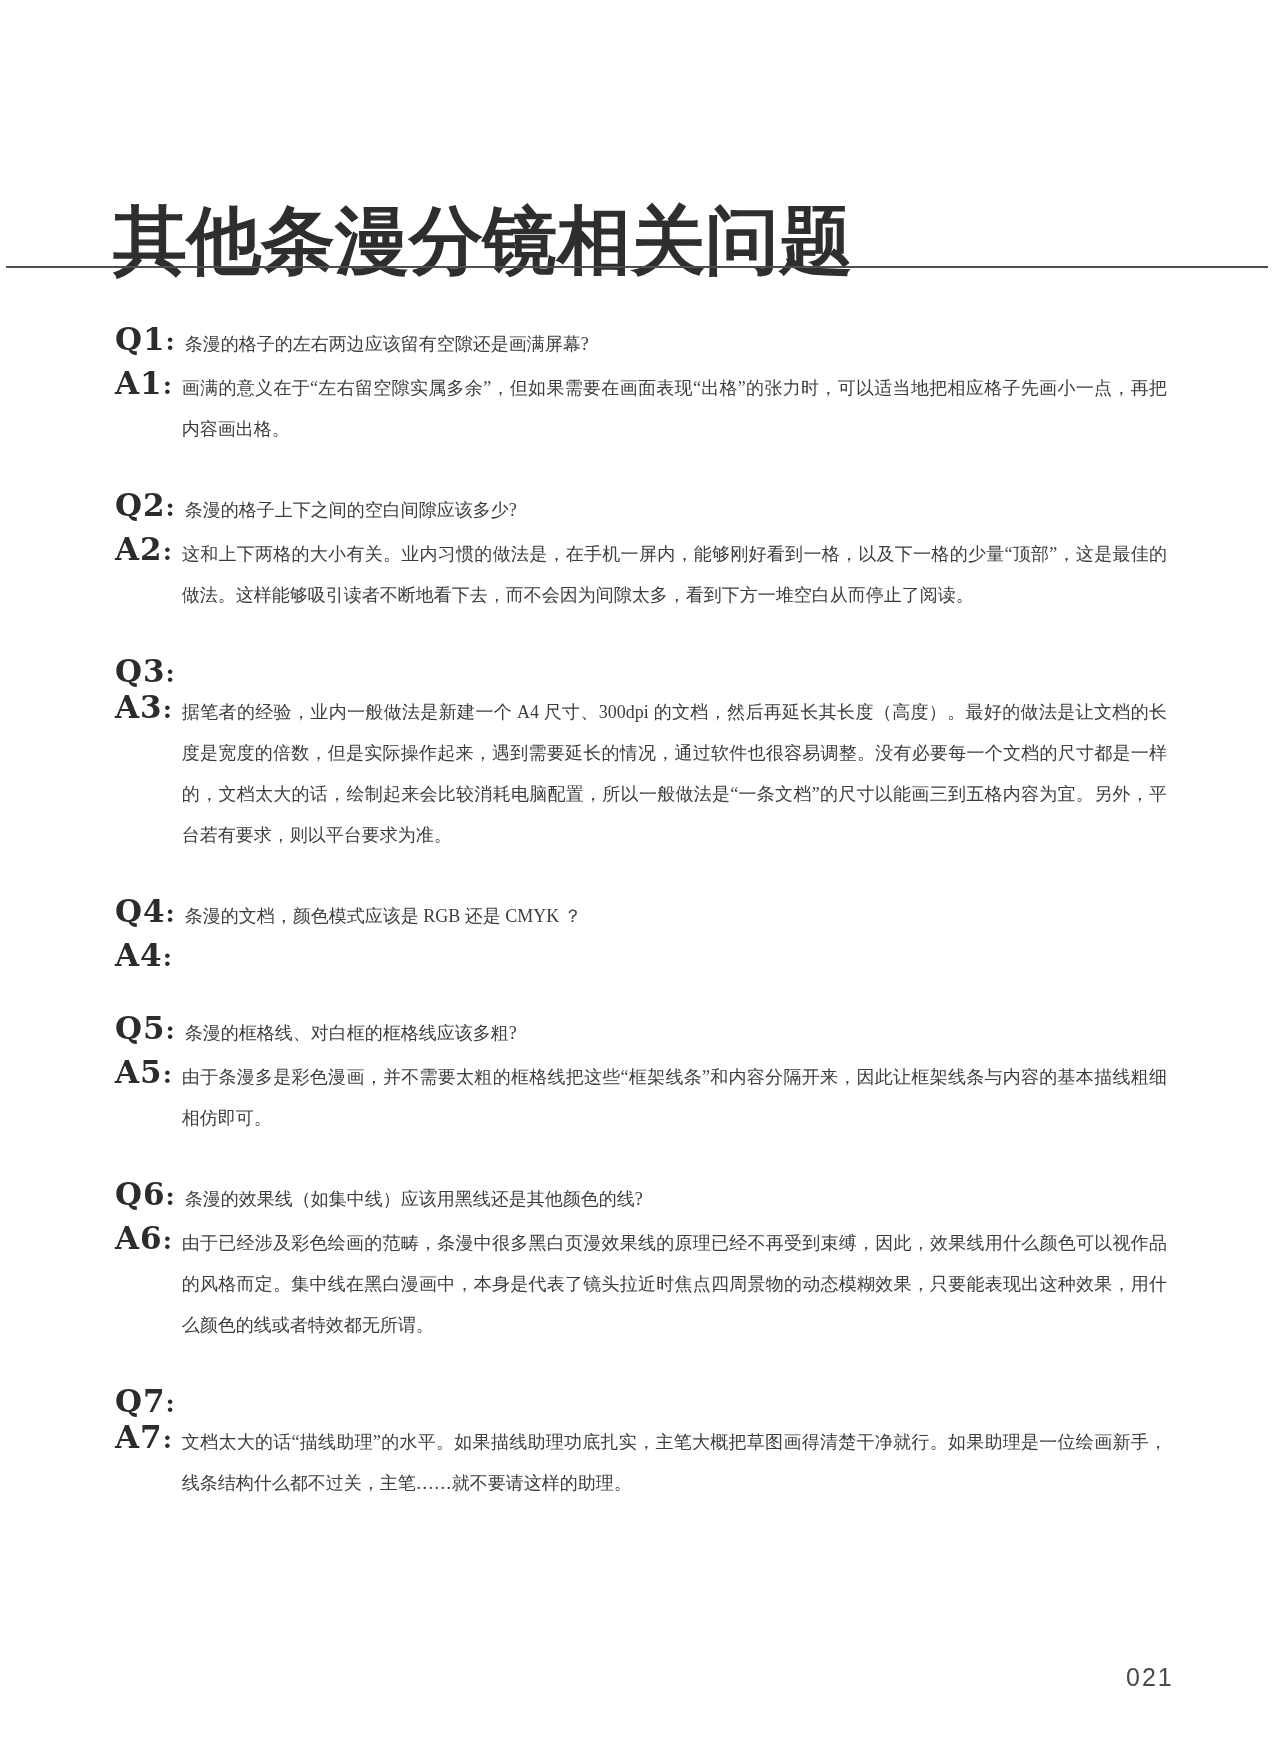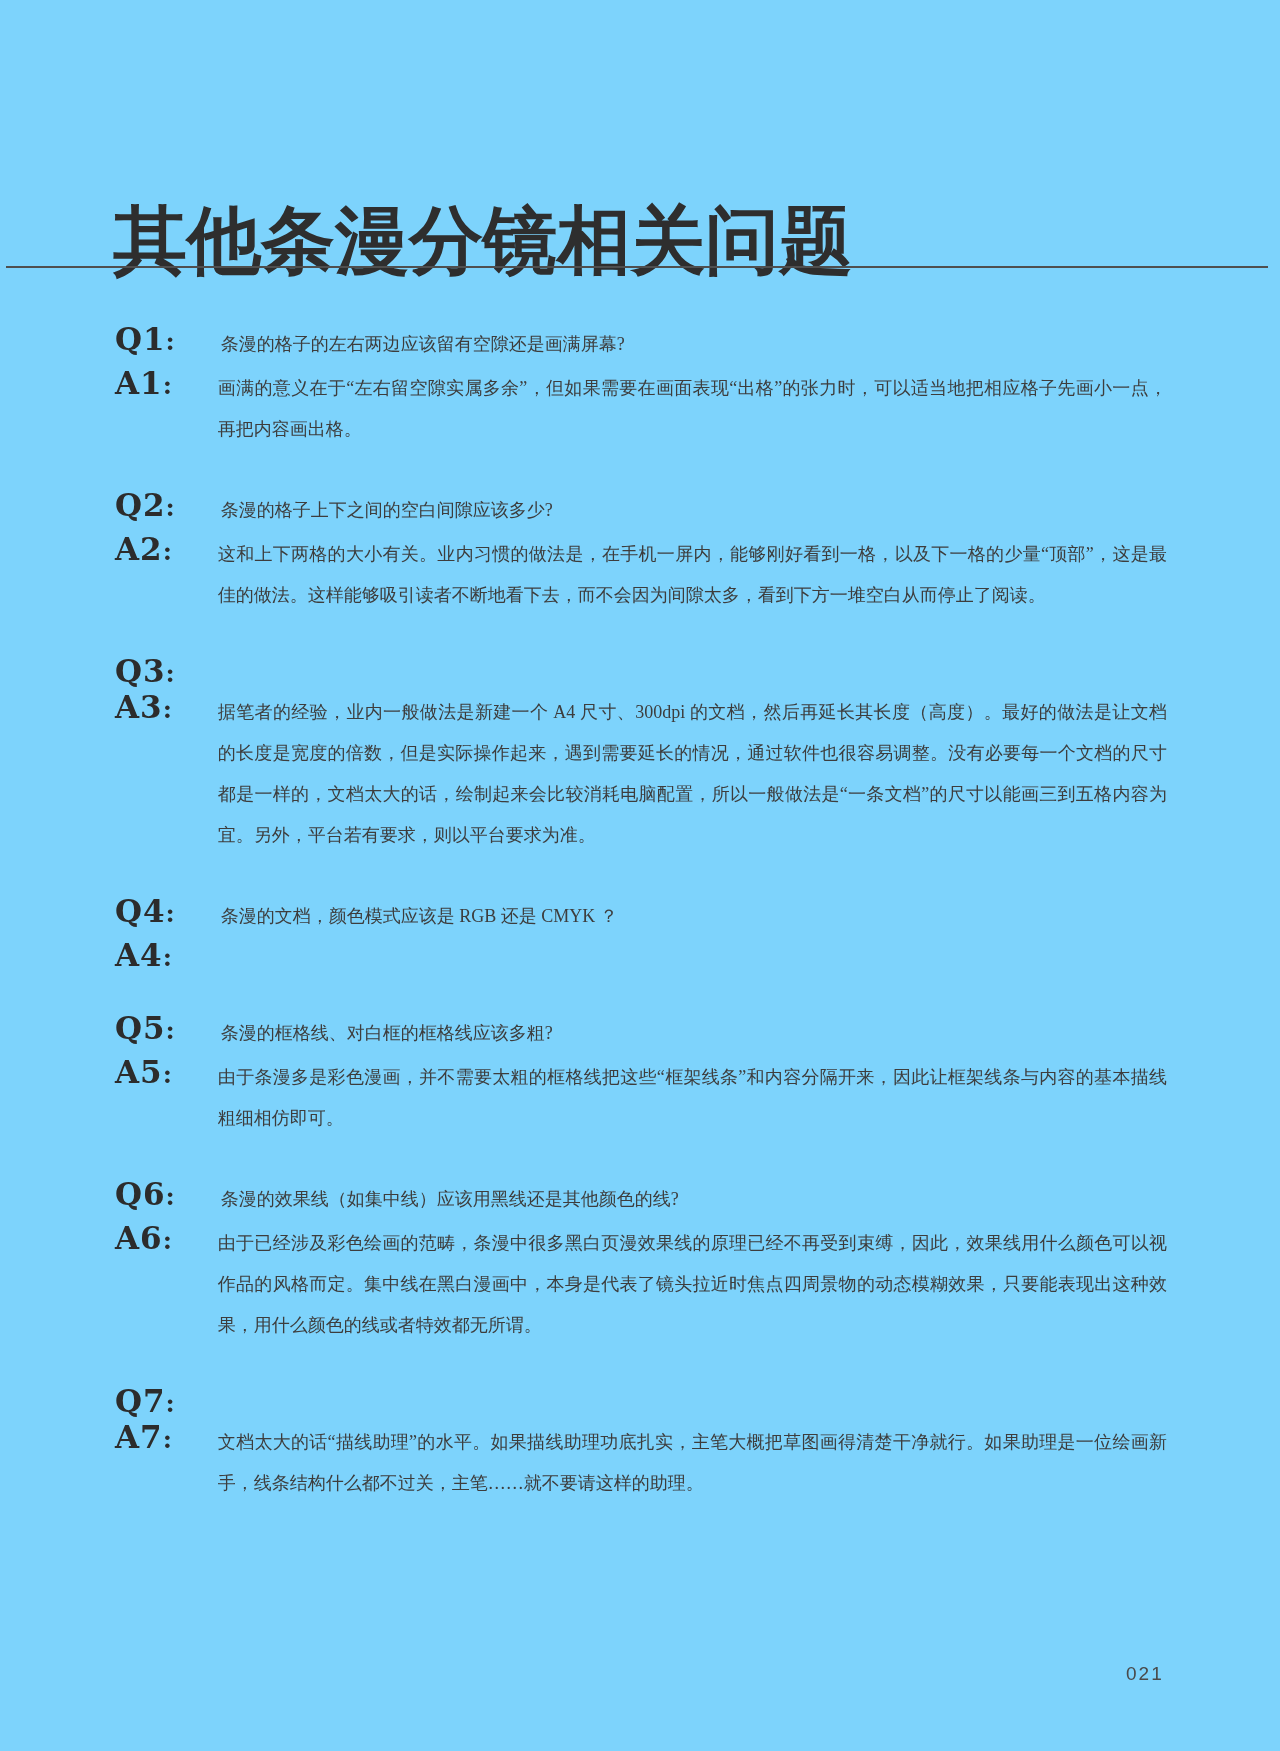--- a/index.html
+++ b/index.html
@@ -1,20 +1,20 @@
 <!DOCTYPE html>
 <html lang="zh"><head>
 <meta charset="utf-8">
 <style>
   html,body { margin:0; padding:0; background:#e8e8e8; }
   .page {
     position:relative;
     width:1280px; height:1751px;
     margin:0 auto;
-    background:#7dd3fc;
+    background:#ffffff;
     font-family:"Liberation Serif","DejaVu Serif",serif;
     overflow:hidden;
     text-decoration:underline;
   }
   .title {
     position:absolute; left:113px; top:152px;
     font-size:74px; line-height:1.08;
     font-weight:bold; color:#2e2e2e;
     letter-spacing:0px;
     white-space:nowrap;
@@ -22,21 +22,21 @@
   .rule {
     position:absolute; left:6px; top:266px;
     width:1262px; height:0;
     border-top:2px solid #4f4f4f;
   }
   .content {
     position:absolute; left:115px; top:321px;
     width:1052px;
   }
   .qa-block { margin-bottom:37px; }
-  .qa-row { display:flex; align-items:baseline;gap:36px; }
+  .qa-row { display:flex; align-items:baseline; }
   .label-box {
     flex:0 0 65px;
     display:flex; justify-content:space-between; align-items:baseline;
     box-sizing:border-box; padding-right:10px;
   }
   .qa-label {
     font-family:"DejaVu Serif","Liberation Serif",serif;
     font-size:31px; font-weight:bold; color:#2c2c2c;
     letter-spacing:1px;
   }
@@ -47,21 +47,21 @@
   .qa-text {
     flex:1;
     font-size:18px; line-height:41px;
     color:#3d3d3d;
     text-align:justify;
     text-justify:inter-ideograph;
   }
   .page-number {
     position:absolute; left:1126px; top:1663px;
     font-family:"Liberation Sans","DejaVu Sans",sans-serif;
-    font-size:19px; color:#4a4a4a; letter-spacing:2px;
+    font-size:25px; color:#4a4a4a; letter-spacing:2px;
   }
 </style>
 </head>
 <body>
 
 <div class="page">
 
   <h1 class="title">其他条漫分镜相关问题</h1>
   <div class="rule"></div>
 

